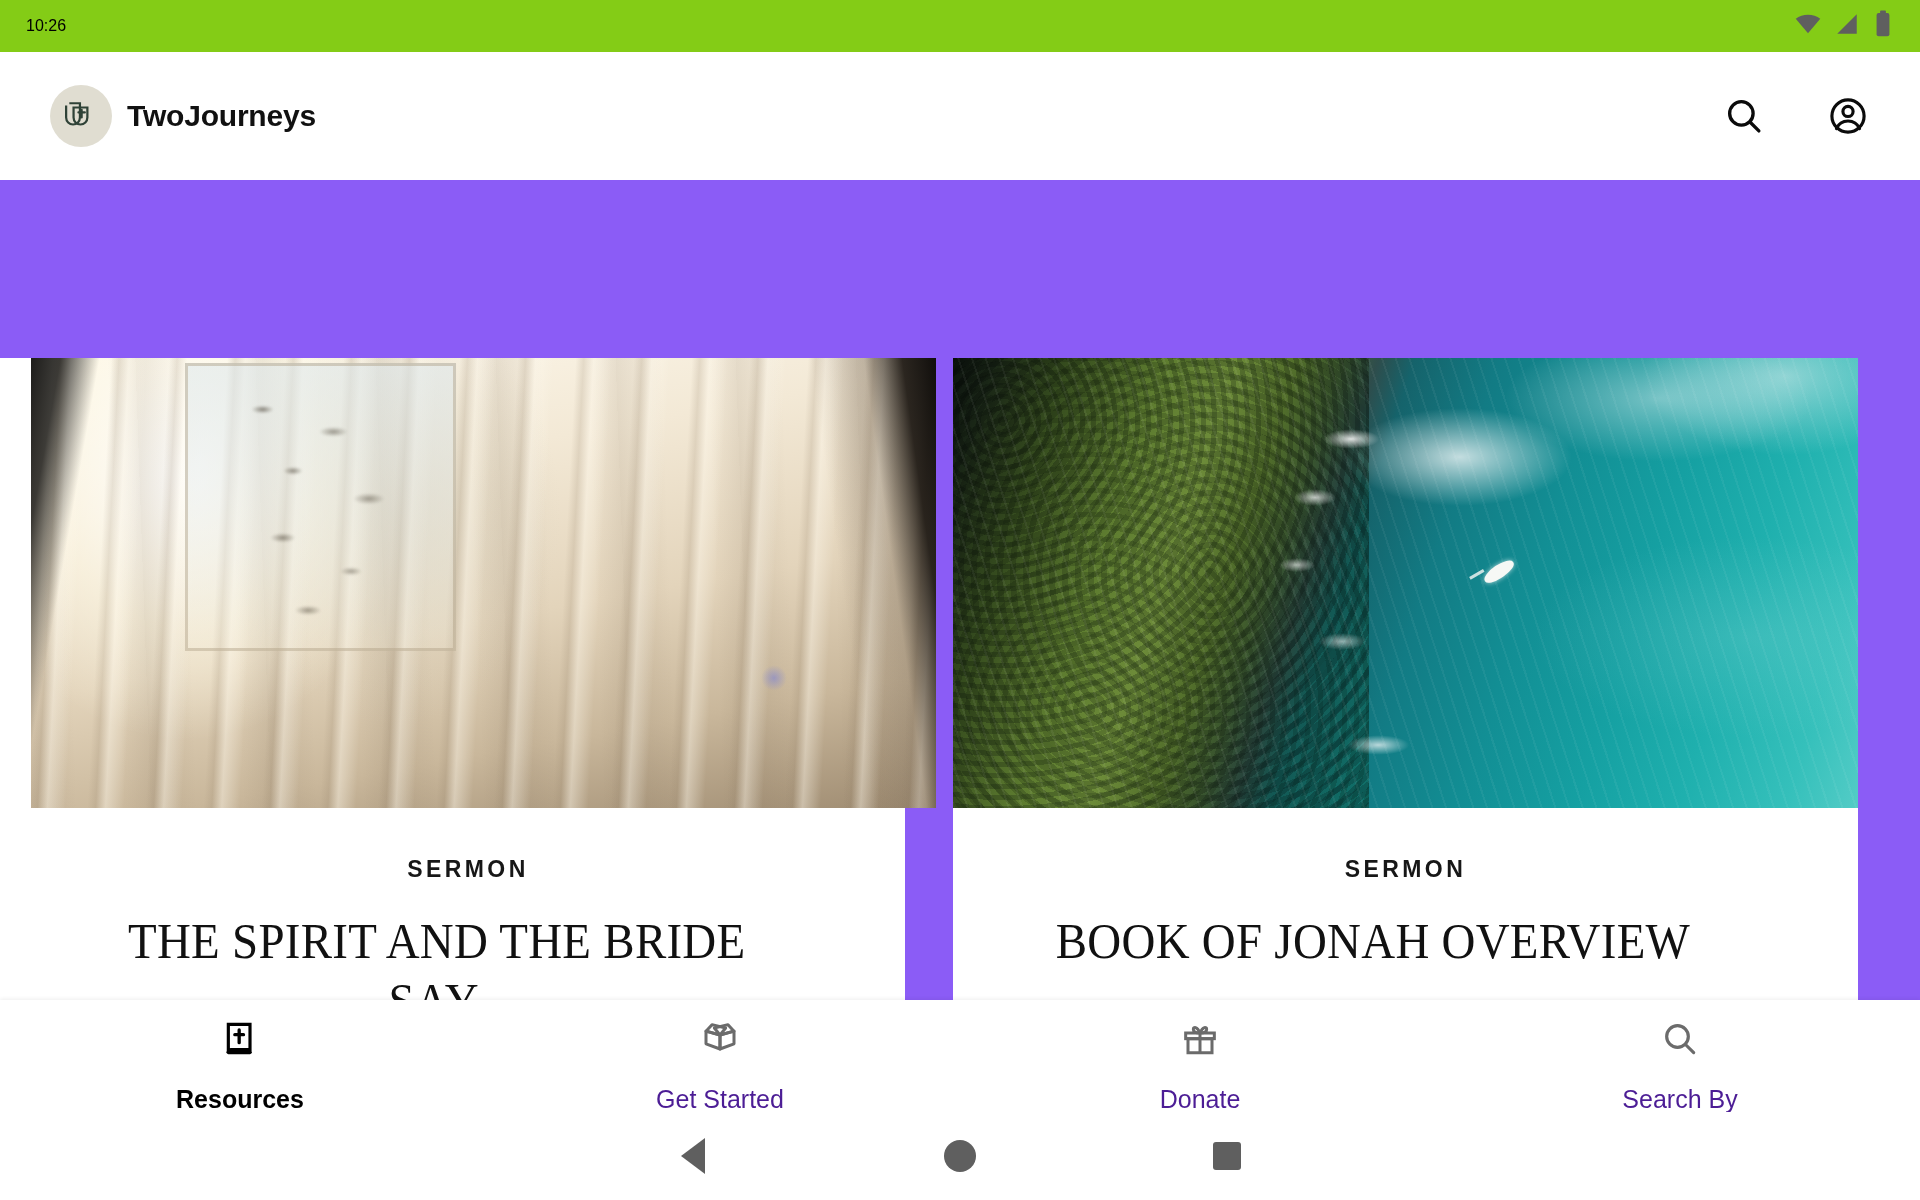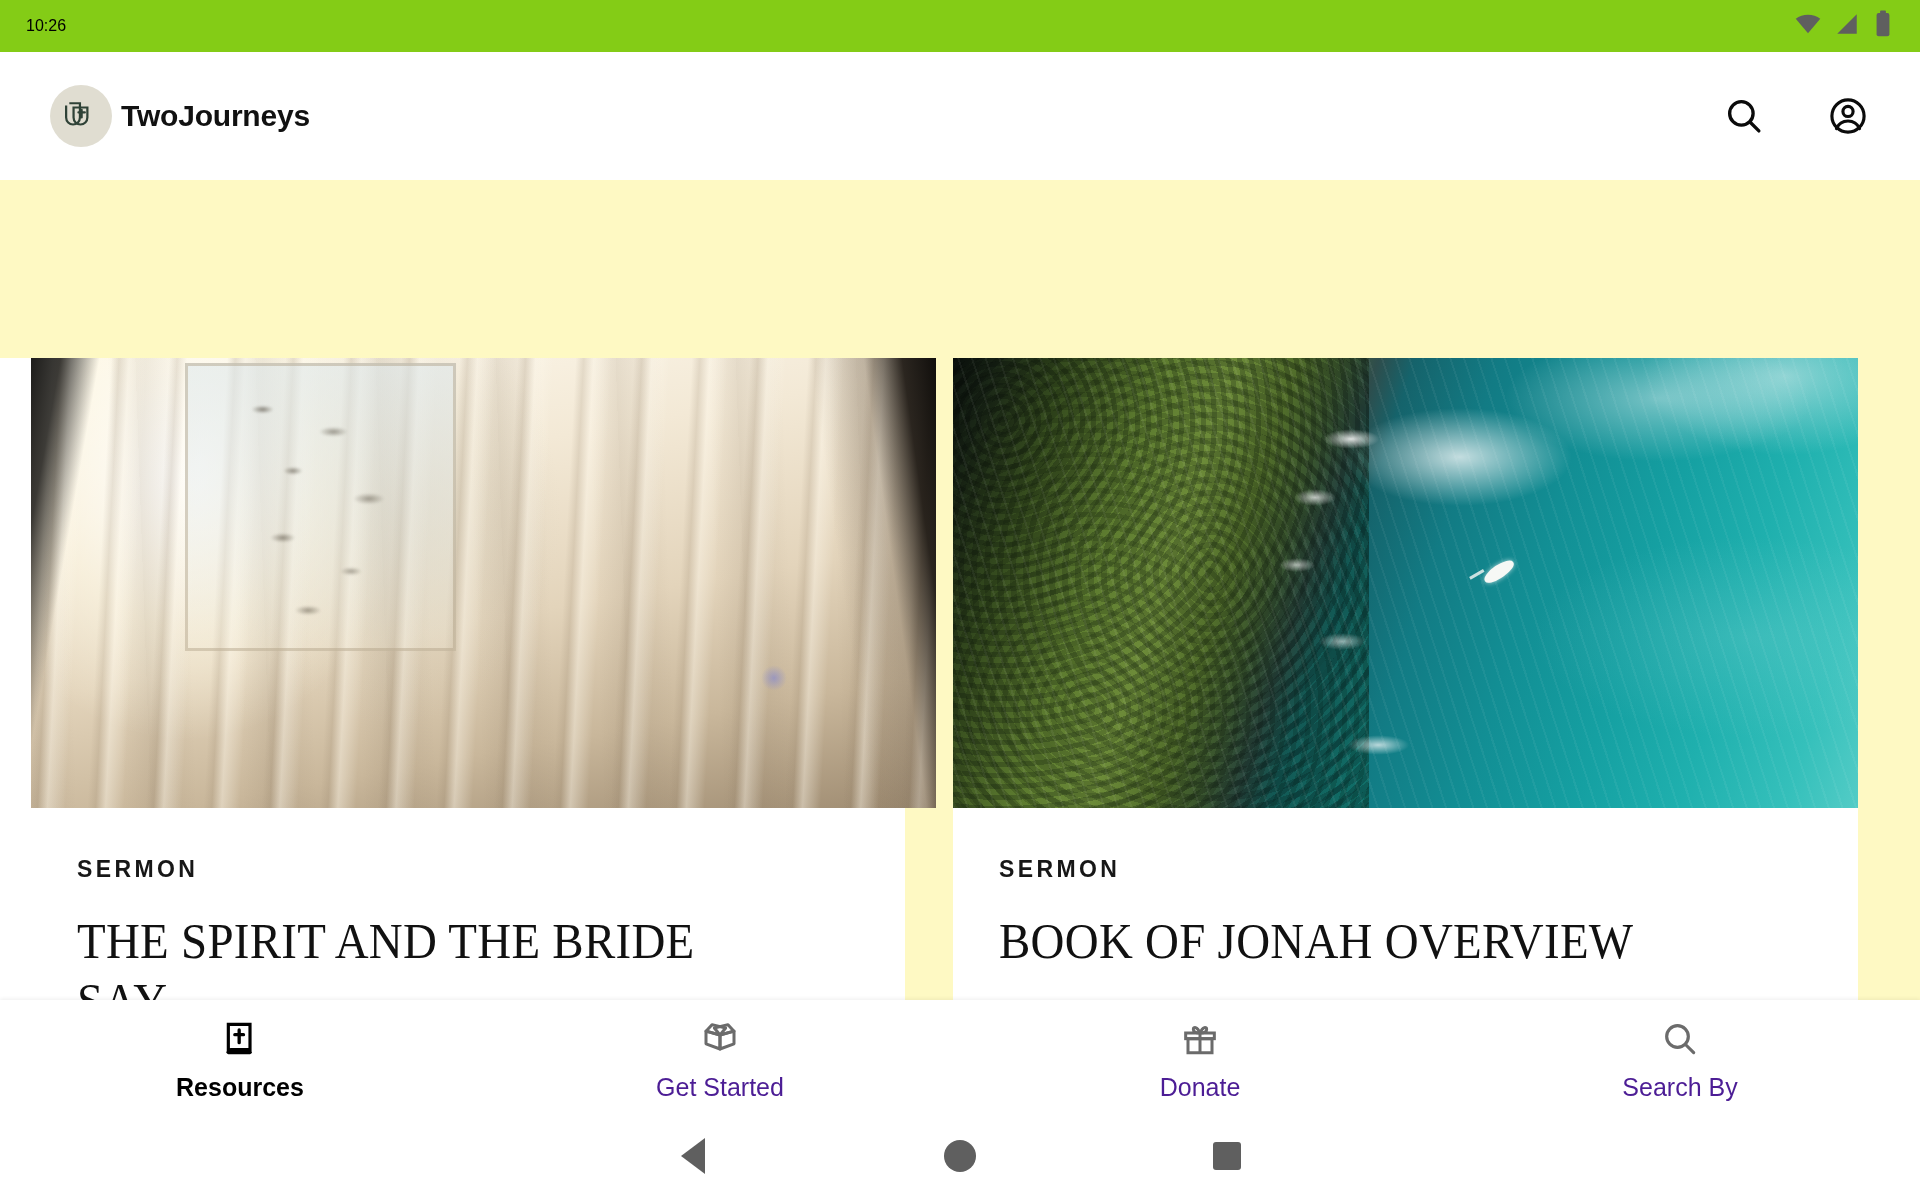--- a/index.html
+++ b/index.html
@@ -17,36 +17,36 @@
     padding:0 26px 0 26px; background:#84cc16;
   }
   #status-icons{ display:flex; align-items:center; gap:12px; }
 
   
   #app-bar{
     position:absolute; top:52px; left:0; width:1920px; height:128px;
     background:#ffffff; display:flex; align-items:center; justify-content:space-between;
     padding:0 46px 0 50px;
   }
-  #brand{ display:flex; align-items:center; gap:9px;justify-content:space-between; }
+  #brand{ display:flex; align-items:center; gap:15px;justify-content:space-between; }
   #brand-logo{
     width:62px; height:62px; border-radius:50%; background:#E0DDD1;
     display:flex; align-items:center; justify-content:center;
   }
   #brand-title{ font-size:30px; font-weight:bold; color:#111111; letter-spacing:-.2px; }
   #app-bar-actions{ display:flex; align-items:center; gap:52px; }
   .appbar-icon-btn{
     width:52px; height:52px; display:flex; align-items:center; justify-content:center;
     cursor:pointer; background:transparent; border:none;
   }
 
   
   #content{
     position:absolute; top:180px; left:0; width:1920px; height:820px;
-    background:#fef9c3; overflow:hidden;
+    background:#8b5cf6; overflow:hidden;text-align:center;
   }
   #card-row{
     position:absolute; top:178px; left:0;
     display:flex; gap:48px; padding-left:0;
   }
   .resource-card{
     width:905px; background:#ffffff;
     display:flex; flex-direction:column;
   }
   .resource-card:first-child{ margin-left:0; padding-left:31px; }
@@ -150,21 +150,21 @@
   }
 
   
   #bottom-nav{
     position:absolute; top:1000px; left:0; width:1920px; height:112px;
     background:#ffffff; display:flex; align-items:flex-start;
     box-shadow:0 -1px 4px rgba(0,0,0,.07);
   }
   .nav-item{
     flex:1; display:flex; flex-direction:column; align-items:center;
-    gap:12px; padding-top:17px; cursor:pointer;
+    gap:24px; padding-top:17px; cursor:pointer;
   }
   .nav-label{ font-size:25px; color:#4c1d95; }
   .nav-item.active .nav-label{ color:#000000; font-weight:bold; }
   .nav-icon{ width:44px; height:44px; display:flex; align-items:center; justify-content:center; }
 
   
   #system-nav{
     position:absolute; top:1112px; left:0; width:1920px; height:88px;
     background:#ffffff; display:flex; align-items:center; justify-content:space-around;
     padding:0 560px;

